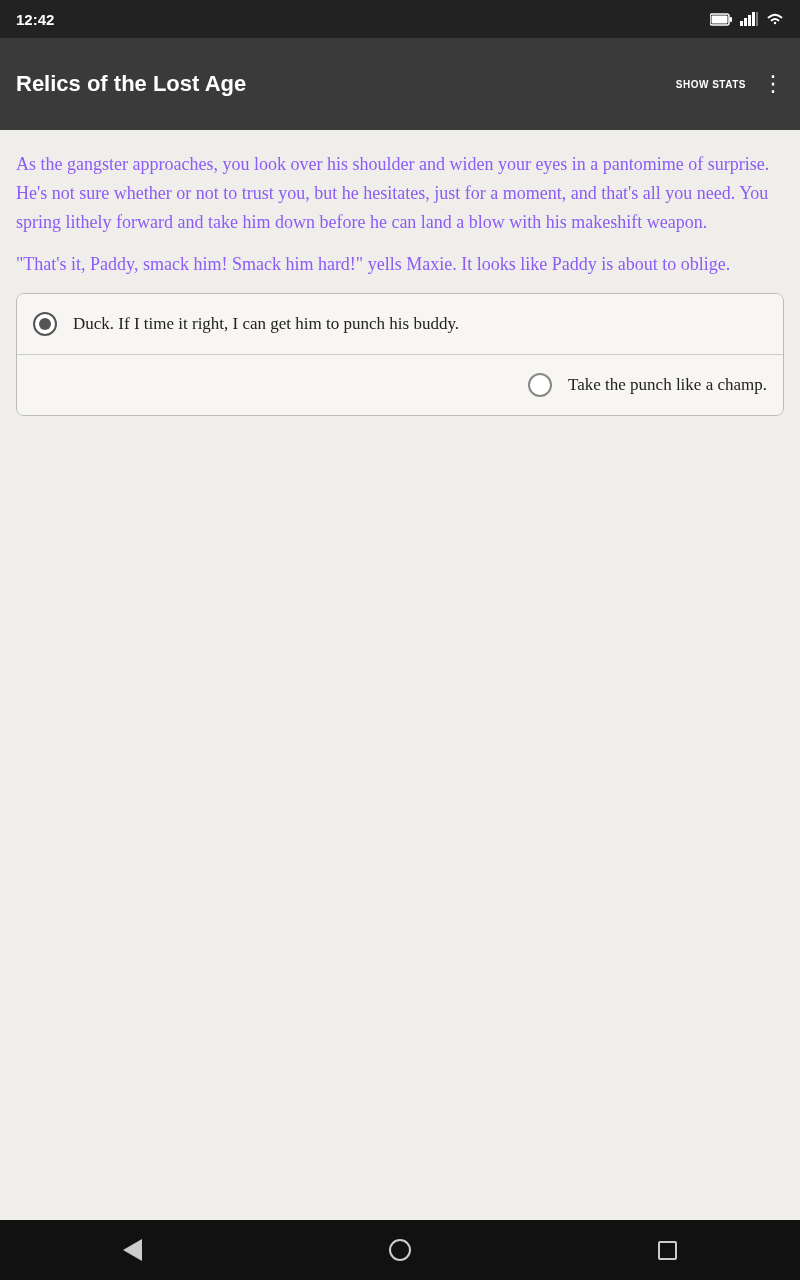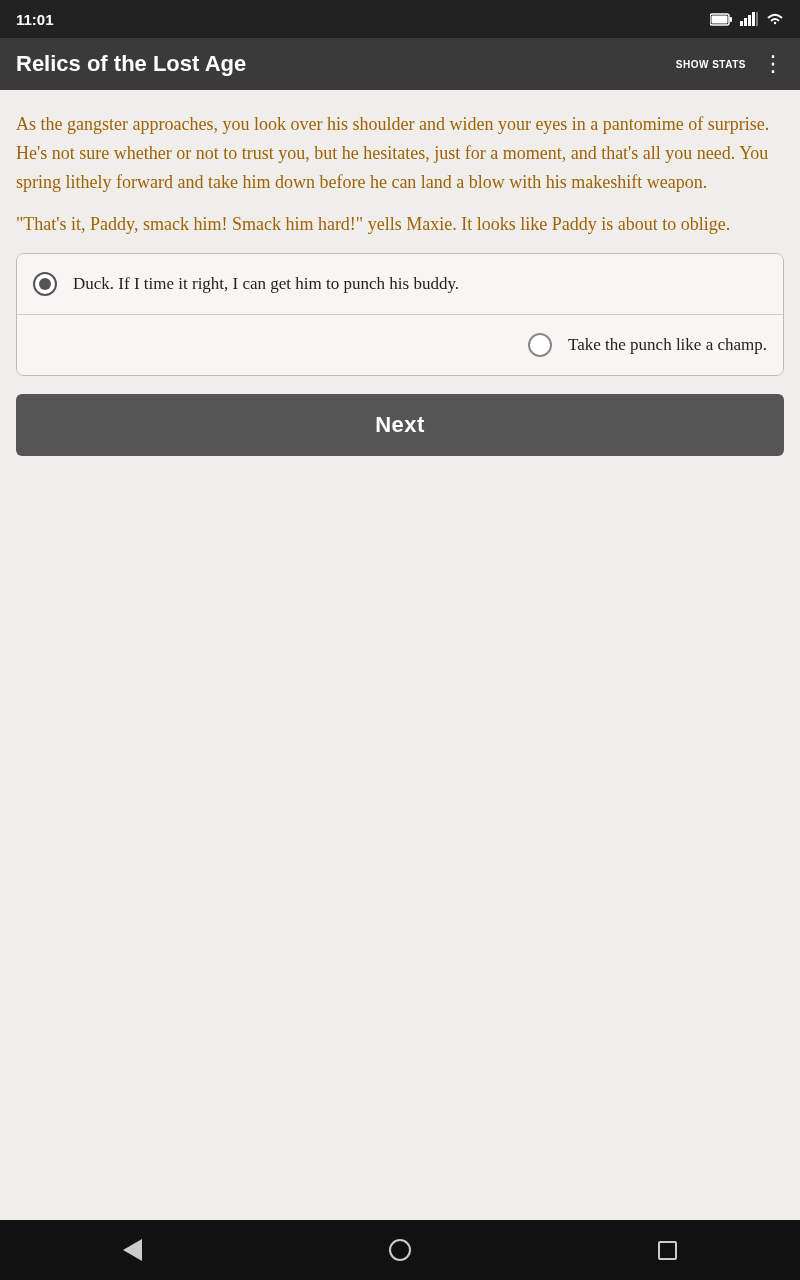--- a/index.html
+++ b/index.html
@@ -34,21 +34,21 @@
     .status-bar-right {
       display: flex;
       align-items: center;
       gap: 8px;
     }
 
     
     .app-bar {
       background: #3a3a3a;
       color: #fff;
-      height: 52px;
+      height: 92px;
       display: flex;
       align-items: center;
       justify-content: space-between;
       padding: 0 16px;
       flex-shrink: 0;
     }
     .app-bar-title {
       font-size: 22px;
       font-weight: bold;
       font-family: Arial, sans-serif;
@@ -82,21 +82,21 @@
       flex: 1;
       padding: 20px 16px 16px 16px;
       overflow-y: auto;
       display: flex;
       flex-direction: column;
     }
 
     .story-text {
       font-size: 18px;
       line-height: 1.6;
-      color: #a16207;
+      color: #8b5cf6;
       margin-bottom: 14px;
     }
 
     
     .choices-container {
       border: 1px solid #bbb;
       border-radius: 8px;
       overflow: hidden;
       background: #f8f6f3;
     }
@@ -198,21 +198,21 @@
       width: 19px;
       height: 19px;
       border: 2.5px solid #ccc;
       border-radius: 2px;
     }
   </style>
 </head>
 <body>
 
 <div class="status-bar">
-  <span class="status-bar-left">11:01</span>
+  <span class="status-bar-left">12:42</span>
   <div class="status-bar-right">
 
     <svg width="22" height="13" viewBox="0 0 22 13">
       <rect x="0" y="1" width="19" height="11" rx="2" fill="none" stroke="#fff" stroke-width="1.5"></rect>
       <rect x="19.5" y="4" width="2.5" height="5" rx="1" fill="#fff"></rect>
       <rect x="1.5" y="2.5" width="16" height="8" rx="1" fill="#fff"></rect>
     </svg>
 
     <svg width="18" height="14" viewBox="0 0 18 14">
       <rect x="0" y="9" width="3" height="5" fill="#fff"></rect>
@@ -251,21 +251,20 @@
           <div class="radio-inner"></div>
         </div>
         <span class="choice-label">Duck. If I time it right, I can get him to punch his buddy.</span>
       </div>
       <div class="choice-item">
         <div class="radio-outer"></div>
         <span class="choice-label">Take the punch like a champ.</span>
       </div>
     </div>
 
-  <button class="next-btn">Next</button>
 
 </div>
 
 <div class="bottom-nav">
   <div class="nav-icon">
     <div class="triangle-left"></div>
   </div>
   <div class="nav-icon">
     <div class="circle-home"></div>
   </div>

